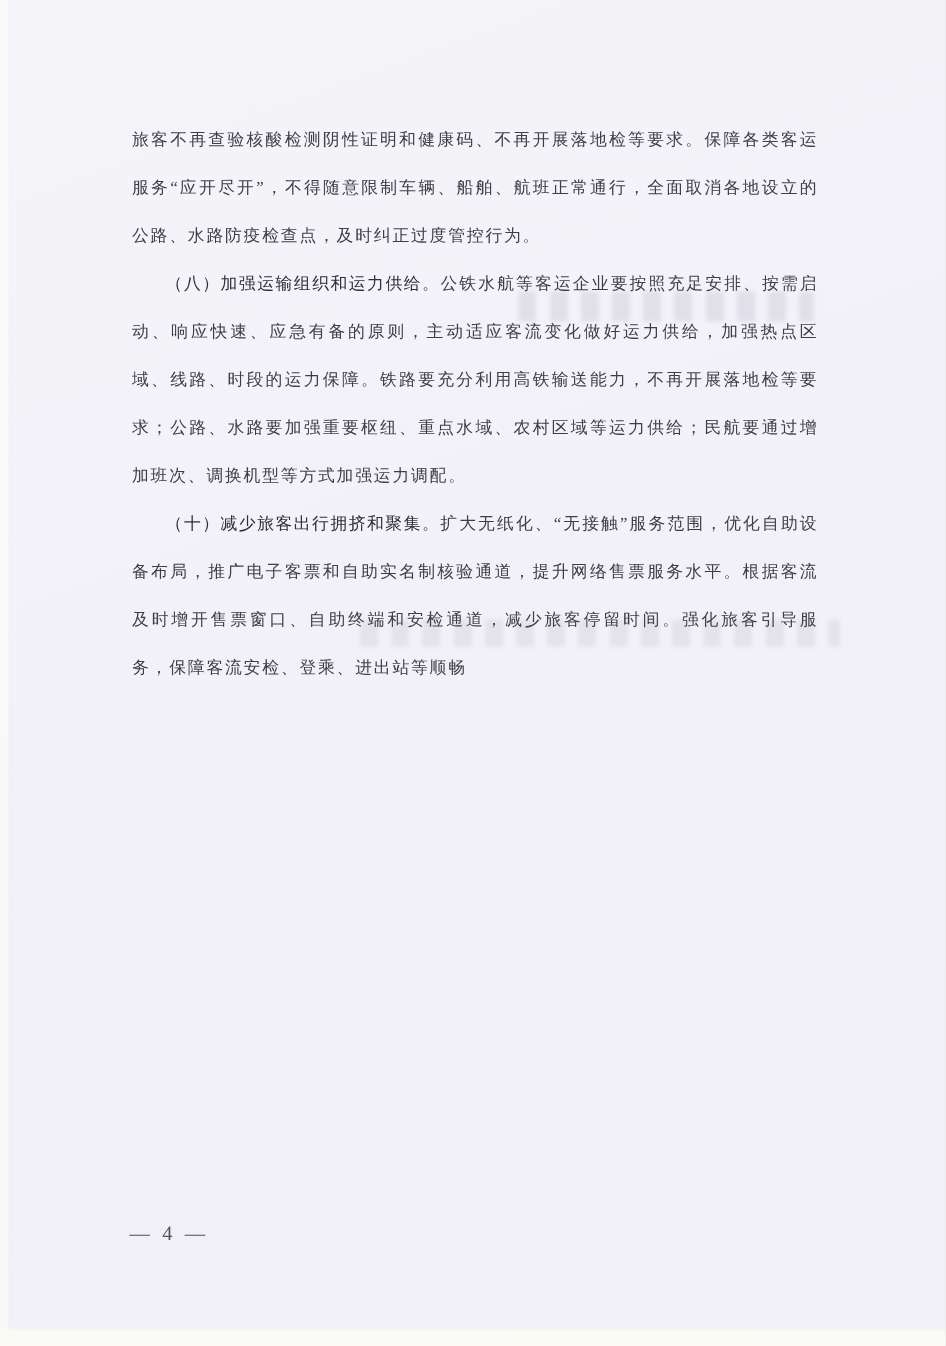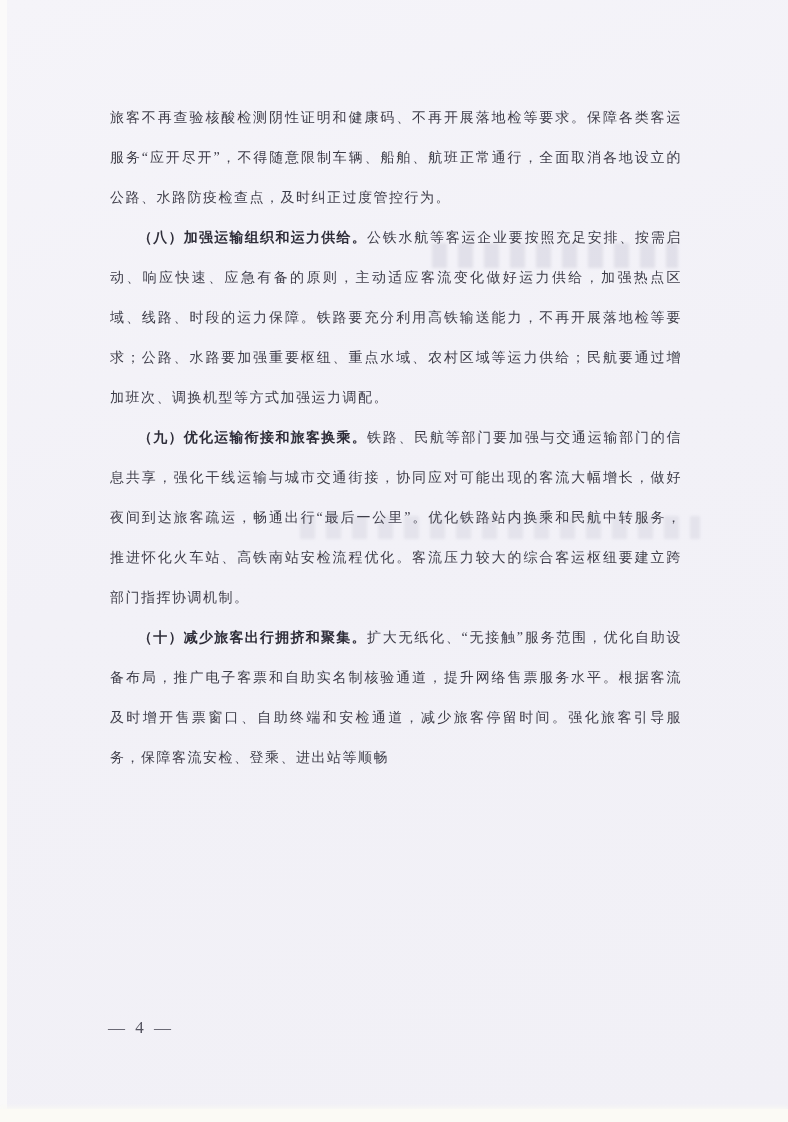--- a/index.html
+++ b/index.html
@@ -49,21 +49,21 @@
     line-height: 40px;
     letter-spacing: 1.5px;
     text-align: justify;
     text-justify: inter-ideograph;
   }
 
   .content p { margin: 0; padding: 0; }
   .content p.indented { text-indent: 28px; }
 
   .para-heading {
-    font-weight: bold;
+    font-weight: normal;
     color: #2e2d39;
     letter-spacing: 1px;
   }
 
   .page-number {
     position: absolute;
     left: 108px;
     top: 1018px;
     font-size: 17px;
     letter-spacing: 3px;
@@ -79,21 +79,20 @@
   <div class="edge-left"></div>
 
   <div class="bleed bleed-a"></div>
   <div class="bleed bleed-b"></div>
 
   <div class="content">
     <p><span>旅客不再查验核酸检测阴性证明和健康码、不再开展落地检等要求。保障各类客运服务“应开尽开”，不得随意限制车辆、船舶、航班正常通行，全面取消各地设立的公路、水路防疫检查点，及时纠正过度管控行为。</span></p>
 
     <p class="indented"><span class="para-heading">（八）加强运输组织和运力供给。</span><span>公铁水航等客运企业要按照充足安排、按需启动、响应快速、应急有备的原则，主动适应客流变化做好运力供给，加强热点区域、线路、时段的运力保障。铁路要充分利用高铁输送能力，不再开展落地检等要求；公路、水路要加强重要枢纽、重点水域、农村区域等运力供给；民航要通过增加班次、调换机型等方式加强运力调配。</span></p>
 
-    <p class="indented"><span class="para-heading">（九）优化运输衔接和旅客换乘。</span><span>铁路、民航等部门要加强与交通运输部门的信息共享，强化干线运输与城市交通街接，协同应对可能出现的客流大幅增长，做好夜间到达旅客疏运，畅通出行“最后一公里”。优化铁路站内换乘和民航中转服务，推进怀化火车站、高铁南站安检流程优化。客流压力较大的综合客运枢纽要建立跨部门指挥协调机制。</span></p>
 
     <p class="indented"><span class="para-heading">（十）减少旅客出行拥挤和聚集。</span><span>扩大无纸化、“无接触”服务范围，优化自助设备布局，推广电子客票和自助实名制核验通道，提升网络售票服务水平。根据客流及时增开售票窗口、自助终端和安检通道，减少旅客停留时间。强化旅客引导服务，保障客流安检、登乘、进出站等顺畅</span></p>
   </div>
 
   <div class="page-number">— 4 —</div>
 
   <div class="edge-bottom"></div>
 
 </div>
 

